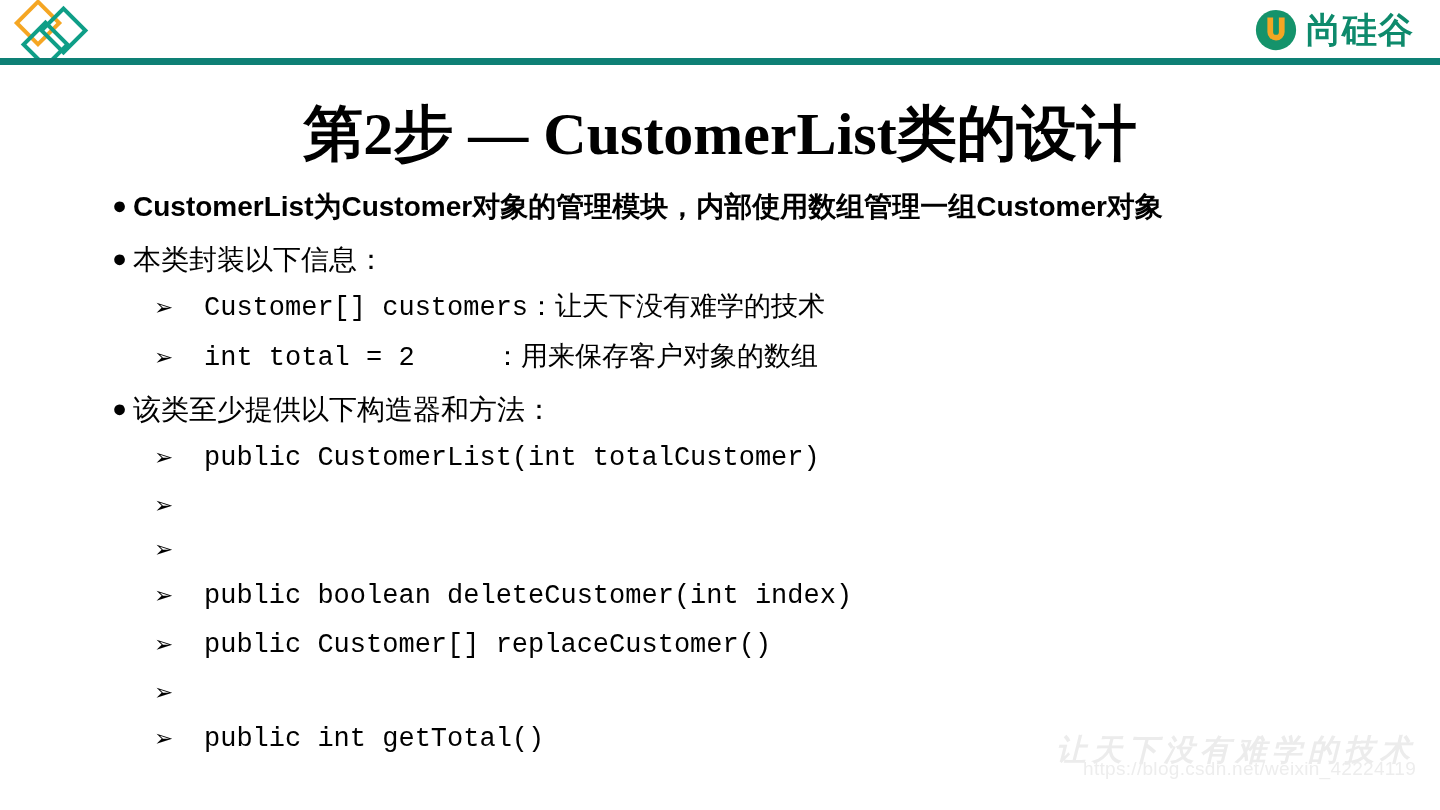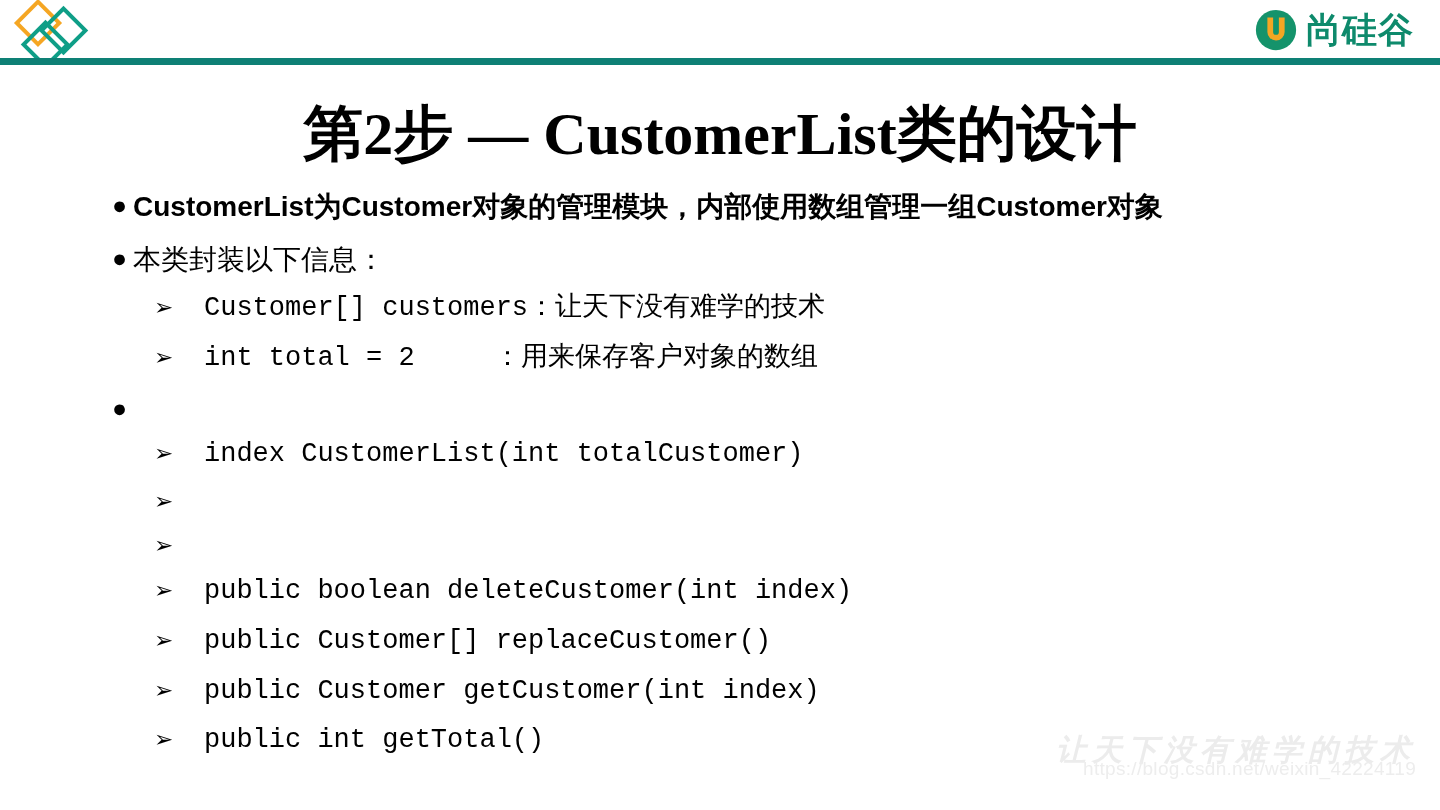--- a/index.html
+++ b/index.html
@@ -198,43 +198,43 @@
 
     <div class="lvl2 sp-c">
       <span class="arrow-bullet">➢</span>
       <span class="lvl2-text" style="width:290px">int total = 2</span>
       <span class="lvl2-text">：</span>
       <span class="lvl2-text">用来保存客户对象的数组</span>
     </div>
 
     <div class="lvl1 sp-b">
       <span class="dot-bullet">●</span>
-    </div>
-
-    <div class="lvl2 sp-c">
-      <span class="arrow-bullet">➢</span>
-      <span class="lvl2-text">index CustomerList(int totalCustomer)</span>
+      <span class="lvl1-text">该类至少提供以下构造器和方法：</span>
+    </div>
+
+    <div class="lvl2 sp-c">
+      <span class="arrow-bullet">➢</span>
+      <span class="lvl2-text">public CustomerList(int totalCustomer)</span>
     </div>
     <div class="lvl2 sp-c">
       <span class="arrow-bullet">➢</span>
     </div>
     <div class="lvl2 sp-c">
       <span class="arrow-bullet">➢</span>
     </div>
     <div class="lvl2 sp-c">
       <span class="arrow-bullet">➢</span>
       <span class="lvl2-text">public boolean deleteCustomer(int index)</span>
     </div>
     <div class="lvl2 sp-c">
       <span class="arrow-bullet">➢</span>
       <span class="lvl2-text">public Customer[] replaceCustomer()</span>
     </div>
     <div class="lvl2 sp-c">
       <span class="arrow-bullet">➢</span>
-      <span class="lvl2-text">public Customer getCustomer(int index)</span>
     </div>
     <div class="lvl2 sp-c">
       <span class="arrow-bullet">➢</span>
       <span class="lvl2-text">public int getTotal()</span>
     </div>
 
   </div>
 
   <div class="watermark">
     <div class="wm-cn">让天下没有难学的技术</div>

